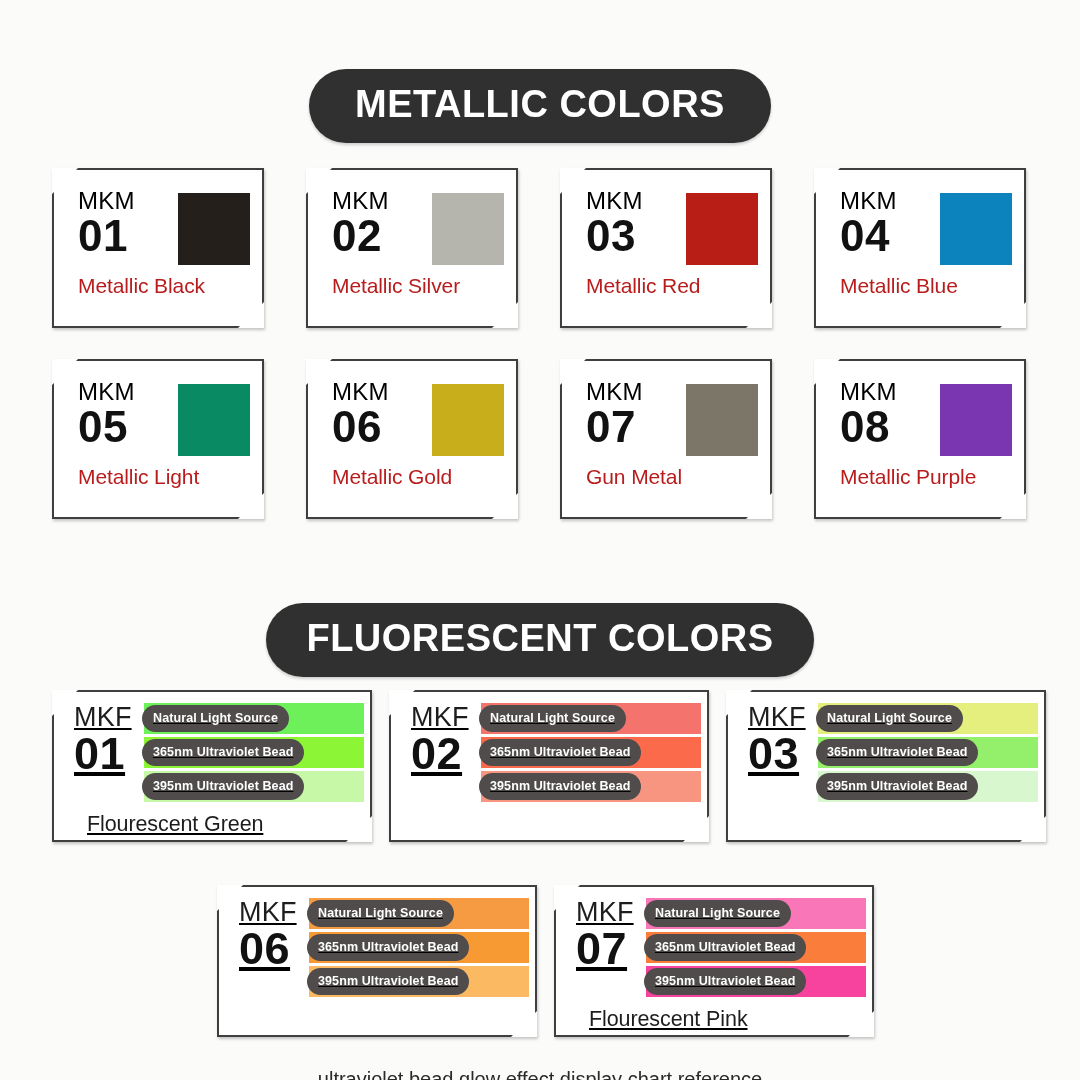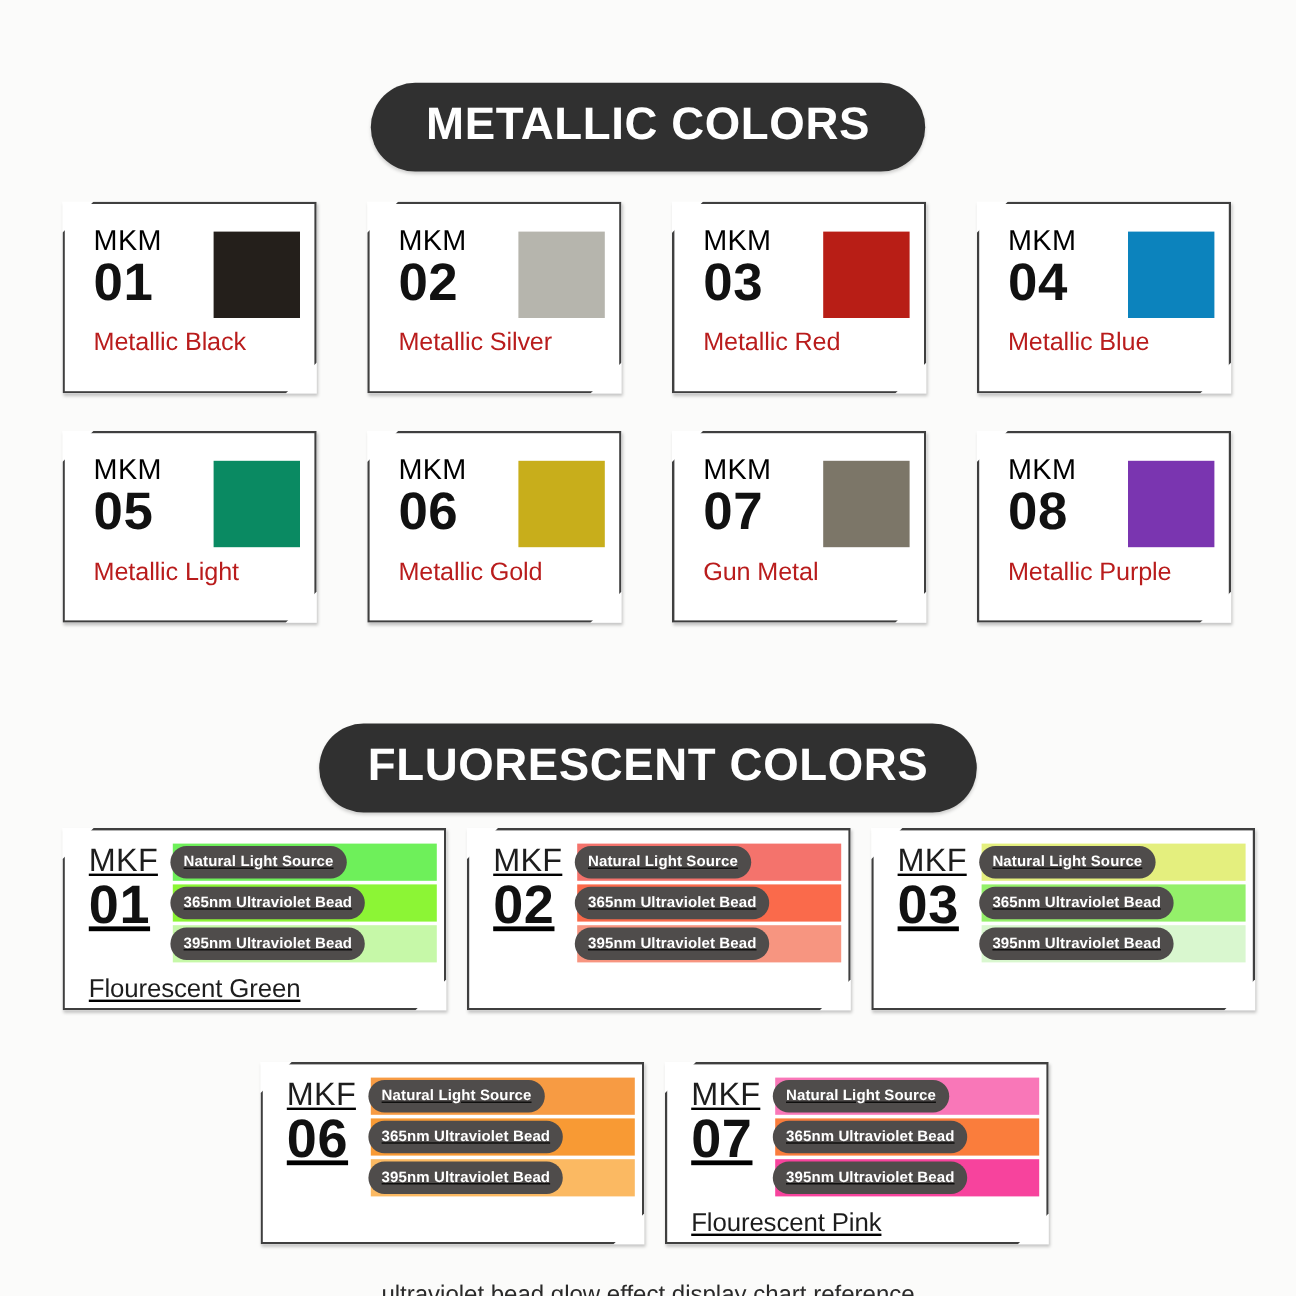--- a/index.html
+++ b/index.html
@@ -173,20 +173,21 @@
     font-weight: 600;
     margin-left: -2px;
   }
   .f-name {
     font-size: 21.5px;
     color: #1d1d1d;
     padding-left: 22px;
     margin-top: 7px;
     white-space: nowrap;
     letter-spacing: -0.1px;
+    margin-left: 13px;
   }
 
   
   .footer-strip {
     position: absolute;
     left: 0;
     right: 0;
     top: 1069px;
     height: 11px;
     overflow: hidden;

